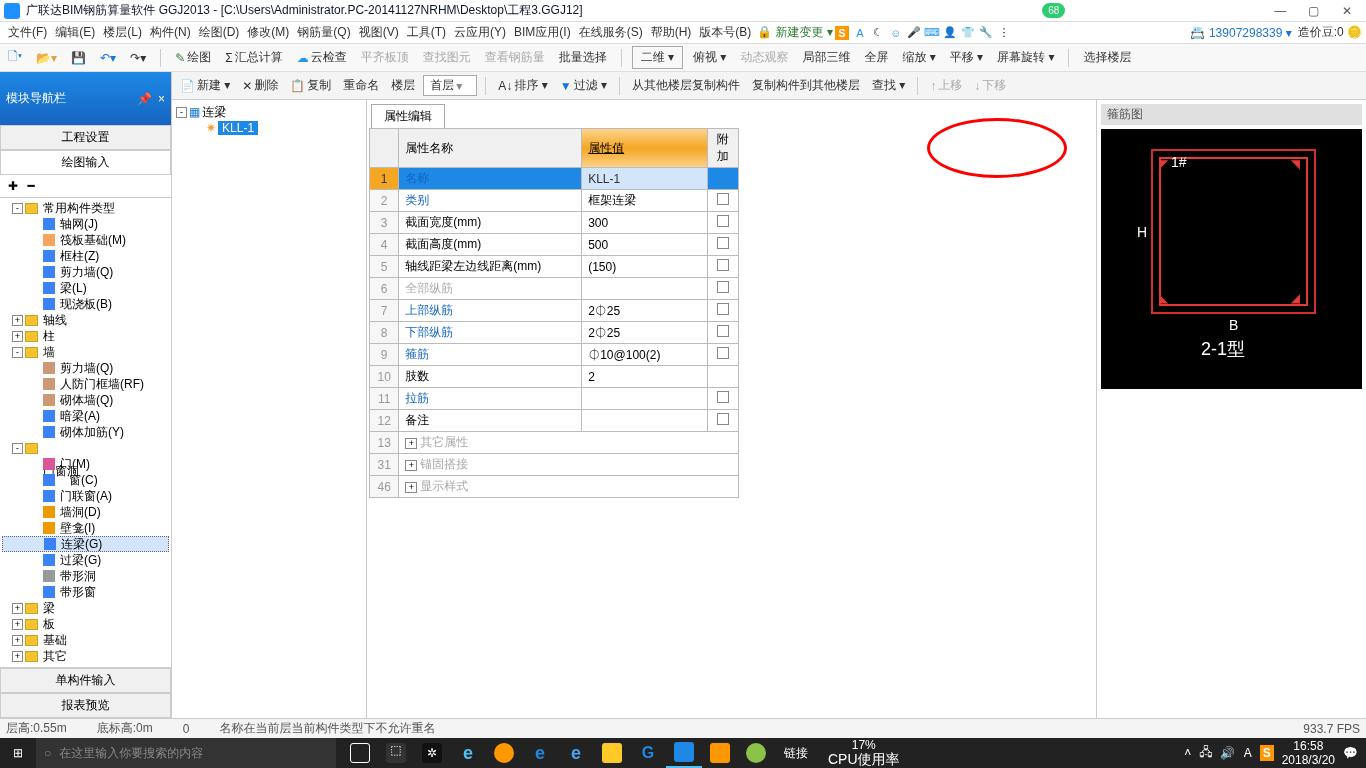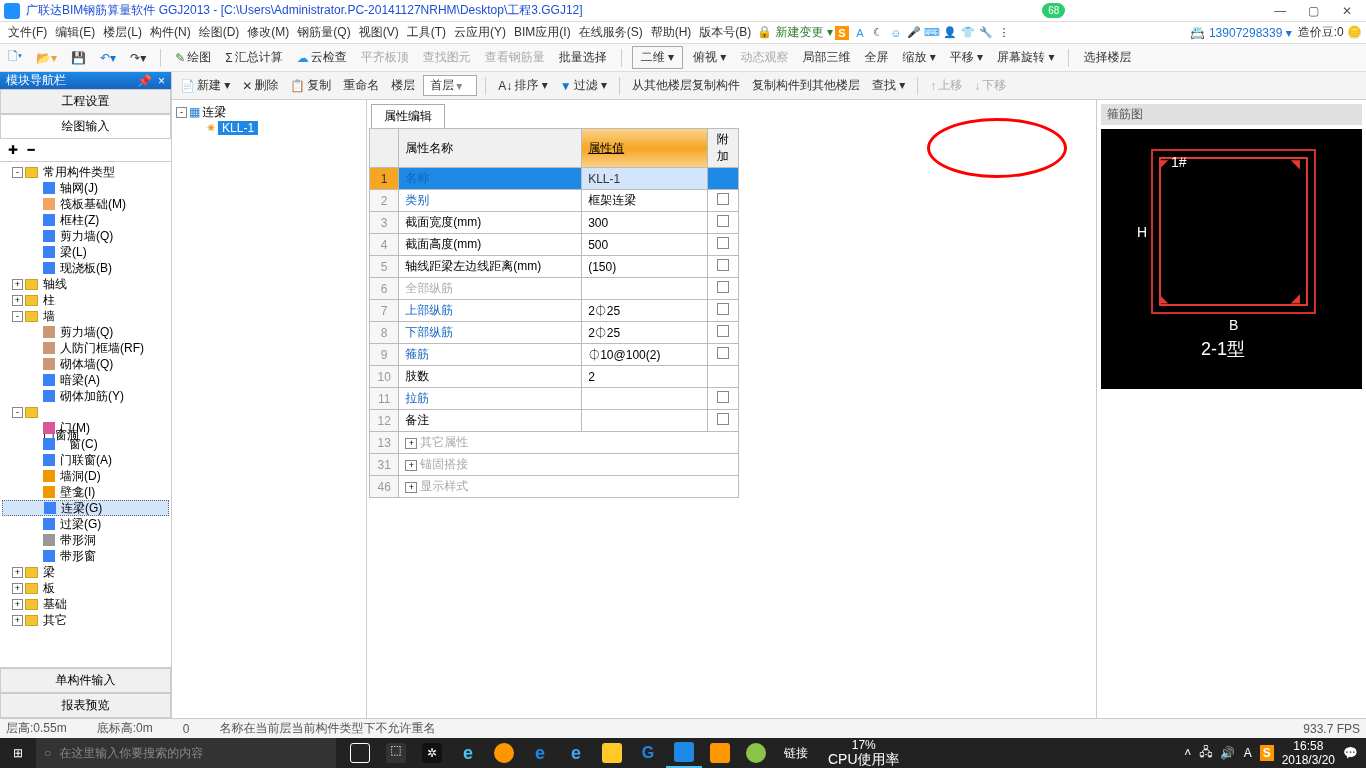--- a/index.html
+++ b/index.html
@@ -1,37 +1,37 @@
 <!DOCTYPE html>
 <html><head>
 <meta charset="utf-8">
 <style>
 * { margin: 0; padding: 0; box-sizing: border-box; font-family: "Microsoft YaHei", SimSun, sans-serif; font-size: 12px; }
 body { background: #fff; width: 1366px; height: 768px; overflow: hidden; display: flex; flex-direction: column; }
 .titlebar { height: 22px; background: #fff; border-bottom: 1px solid #ddd; display: flex; align-items: center; padding: 0 4px; }
 .titlebar-icon { width: 16px; height: 16px; background: #1e90ff; border-radius: 3px; margin-right: 6px; }
-.titlebar-title { flex: 1; color: #1d4ed8; }
+.titlebar-title { flex: 1; color: #0f172a; }
 .titlebar-badge { background: #2ecc71; color: #fff; padding: 2px 6px; border-radius: 8px; margin-right: 200px; font-size: 10px; }
 .win-controls span { display: inline-block; width: 30px; text-align: center; color: #555; }
 .menubar { height: 22px; display: flex; align-items: center; border-bottom: 1px solid #ddd; padding: 0 4px; gap: 2px; }
 .menubar-item { padding: 2px 4px; color: #333; }
 .menubar-right { margin-left: auto; display: flex; gap: 6px; align-items: center; }
 .new-change { color: #2e7d32; }
 .ime-icons { display: flex; gap: 4px; }
 .ime-icons span { width: 14px; height: 14px; display: inline-flex; align-items: center; justify-content: center; font-size: 11px; }
 .ime-s { background: #ff9800; color: #fff; font-weight: bold; }
 .user-info { color: #1976d2; margin-left: 20px; }
 .cost-bean { color: #333; }
 .toolbar1 { height: 28px; display: flex; align-items: center; border-bottom: 1px solid #ddd; padding: 0 4px; gap: 6px; background: #f8f8f8; }
 .tb-item { display: flex; align-items: center; gap: 2px; color: #333; padding: 2px 4px; }
 .tb-sep { width: 1px; height: 18px; background: #ccc; margin: 0 4px; }
 .toolbar2 { height: 28px; display: flex; align-items: center; border-bottom: 1px solid #ccc; padding: 0 4px; gap: 4px; background: #f4f4f4; }
 .main-area { flex: 1; display: flex; min-height: 0; }
 .sidebar { width: 172px; display: flex; flex-direction: column; border-right: 1px solid #ccc; }
-.sidebar-header { background: linear-gradient(#1e88e5, #1565c0); color: #fff; padding: 0 6px; display: flex; align-items: center; }
+.sidebar-header { background: linear-gradient(#1e88e5, #1565c0); color: #fff; padding: 18px 6px; display: flex; align-items: center; }
 .sidebar-header-text { flex: 1; }
 .side-tab-btn { border: 1px solid #ccc; padding: 3px; text-align: center; background: #f0f0f0; }
 .side-tab-btn.active { background: #fff; }
 .side-icons { padding: 4px 8px; border-bottom: 1px solid #ccc; }
 .tree { flex: 1; overflow: auto; padding: 2px; }
 .tree-row { display: flex; align-items: center; height: 16px; gap: 2px; }
 .tree-indent { display: inline-block; }
 .tree-toggle { width: 11px; height: 11px; border: 1px solid #888; display: inline-flex; align-items: center; justify-content: center; font-size: 9px; line-height: 1; }
 .tree-icon-folder { width: 13px; height: 11px; background: #f4c430; border: 1px solid #c9a227; }
 .tree-icon-item { width: 12px; height: 12px; display: inline-block; }

